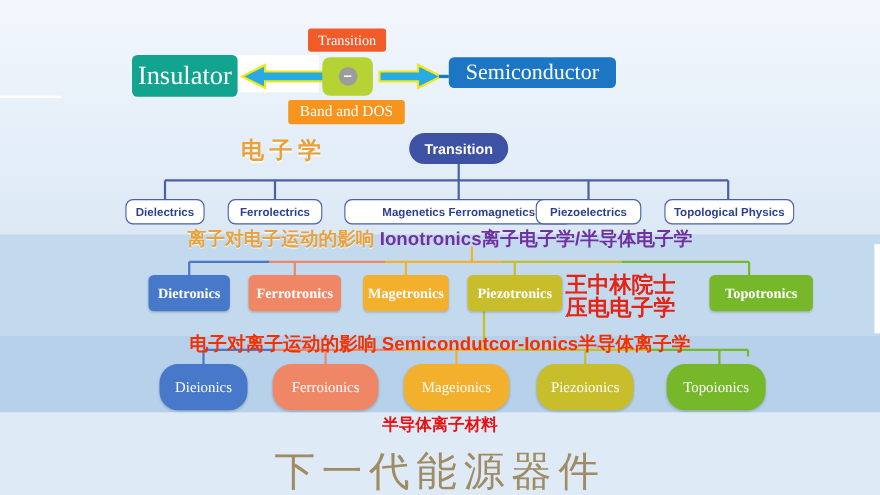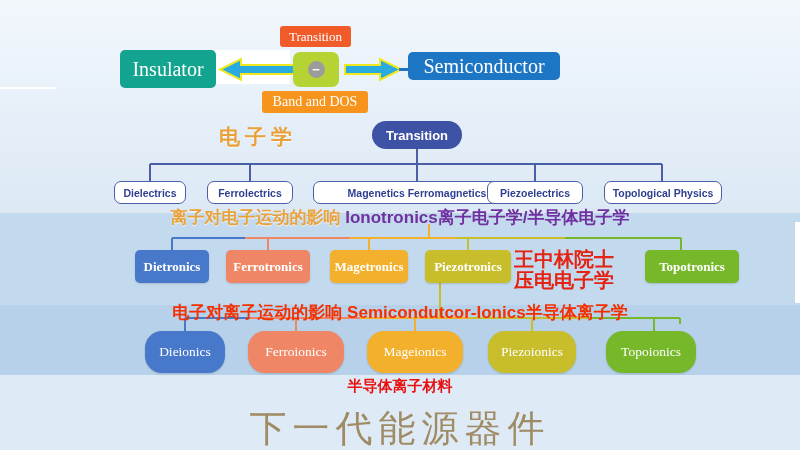--- a/index.html
+++ b/index.html
@@ -15,21 +15,21 @@
   .band2{left:0;top:305px;width:800px;height:70px;background:#b6d1e9;}
   .band3{left:0;top:375px;width:800px;height:75px;background:#dfeaf7;}
   .white-line{left:0;top:87px;width:56px;height:2px;background:#ffffff;}
   .white-strip-right{left:795px;top:222px;width:5px;height:81px;background:#ffffff;}
   .white-backing{left:215px;top:50px;width:75px;height:34px;background:#ffffff;}
 
   
   .chipbox{display:flex;align-items:center;justify-content:center;color:#fff;
     font-family:"Liberation Serif",serif;text-align:center;}
   .transition{left:280px;top:26px;width:71px;height:21px;background:#f15b2a;border-radius:3px;font-size:13px;}
-  .insulator{left:120px;top:50px;width:96px;height:38px;background:#12a48e;border-radius:5px;font-size:20px;}
+  .insulator{left:120px;top:50px;width:96px;height:38px;background:#12a48e;border-radius:5px;font-size:24px;}
   .semiconductor{left:408px;top:52px;width:152px;height:28px;background:#1c76c4;border-radius:5px;font-size:20px;}
   .banddos{left:262px;top:91px;width:106px;height:22px;background:#f7941e;border-radius:3px;font-size:14px;}
   .minusbox{left:293px;top:52px;width:46px;height:35px;background:#b5d434;border-radius:7px;
     display:flex;align-items:center;justify-content:center;}
   .minuscircle{width:17px;height:17px;border-radius:50%;background:#9c9c9c;color:#fff;
     display:flex;align-items:center;justify-content:center;font-size:13px;font-weight:bold;line-height:1;}
   .conn-right{left:399px;top:68px;width:9px;height:3px;background:#1c76c4;}
 
   
   .cn-outline{color:#e9a23b;font-weight:bold;text-shadow:0 1px 1px rgba(255,255,255,.85);}

